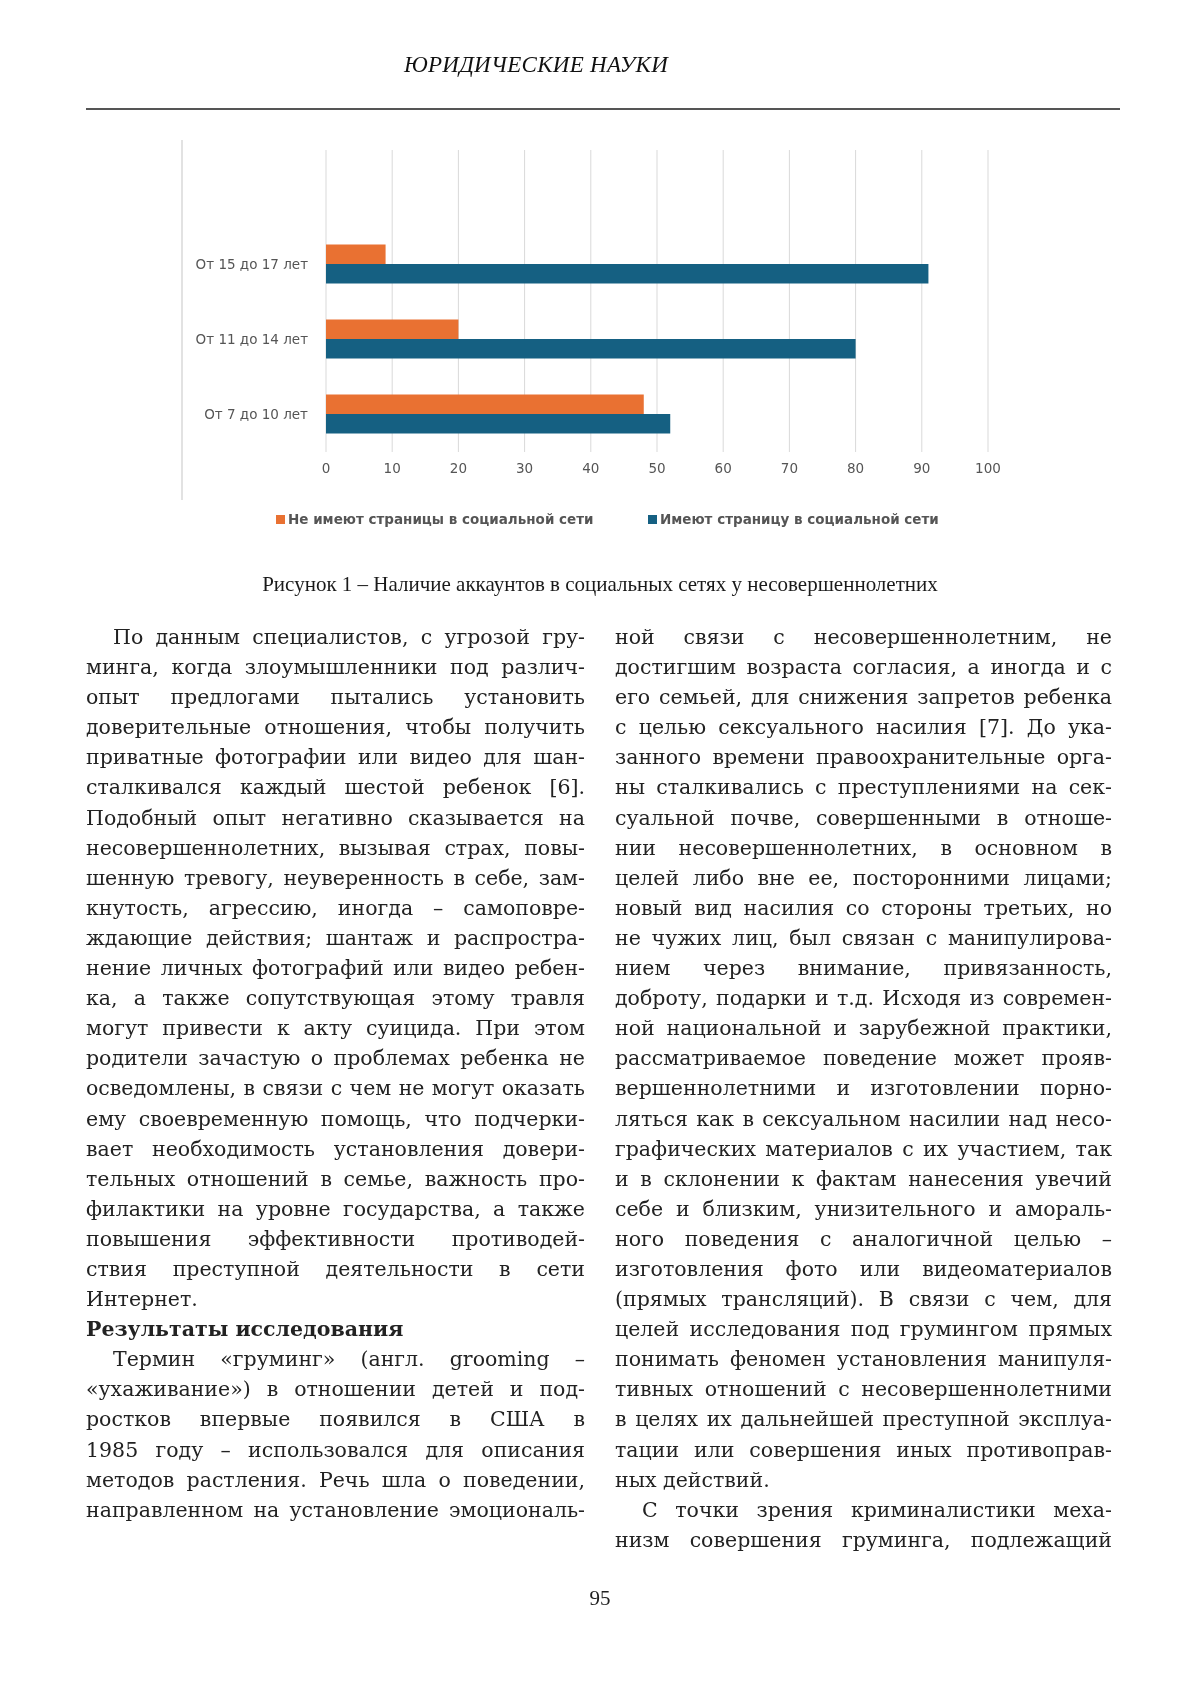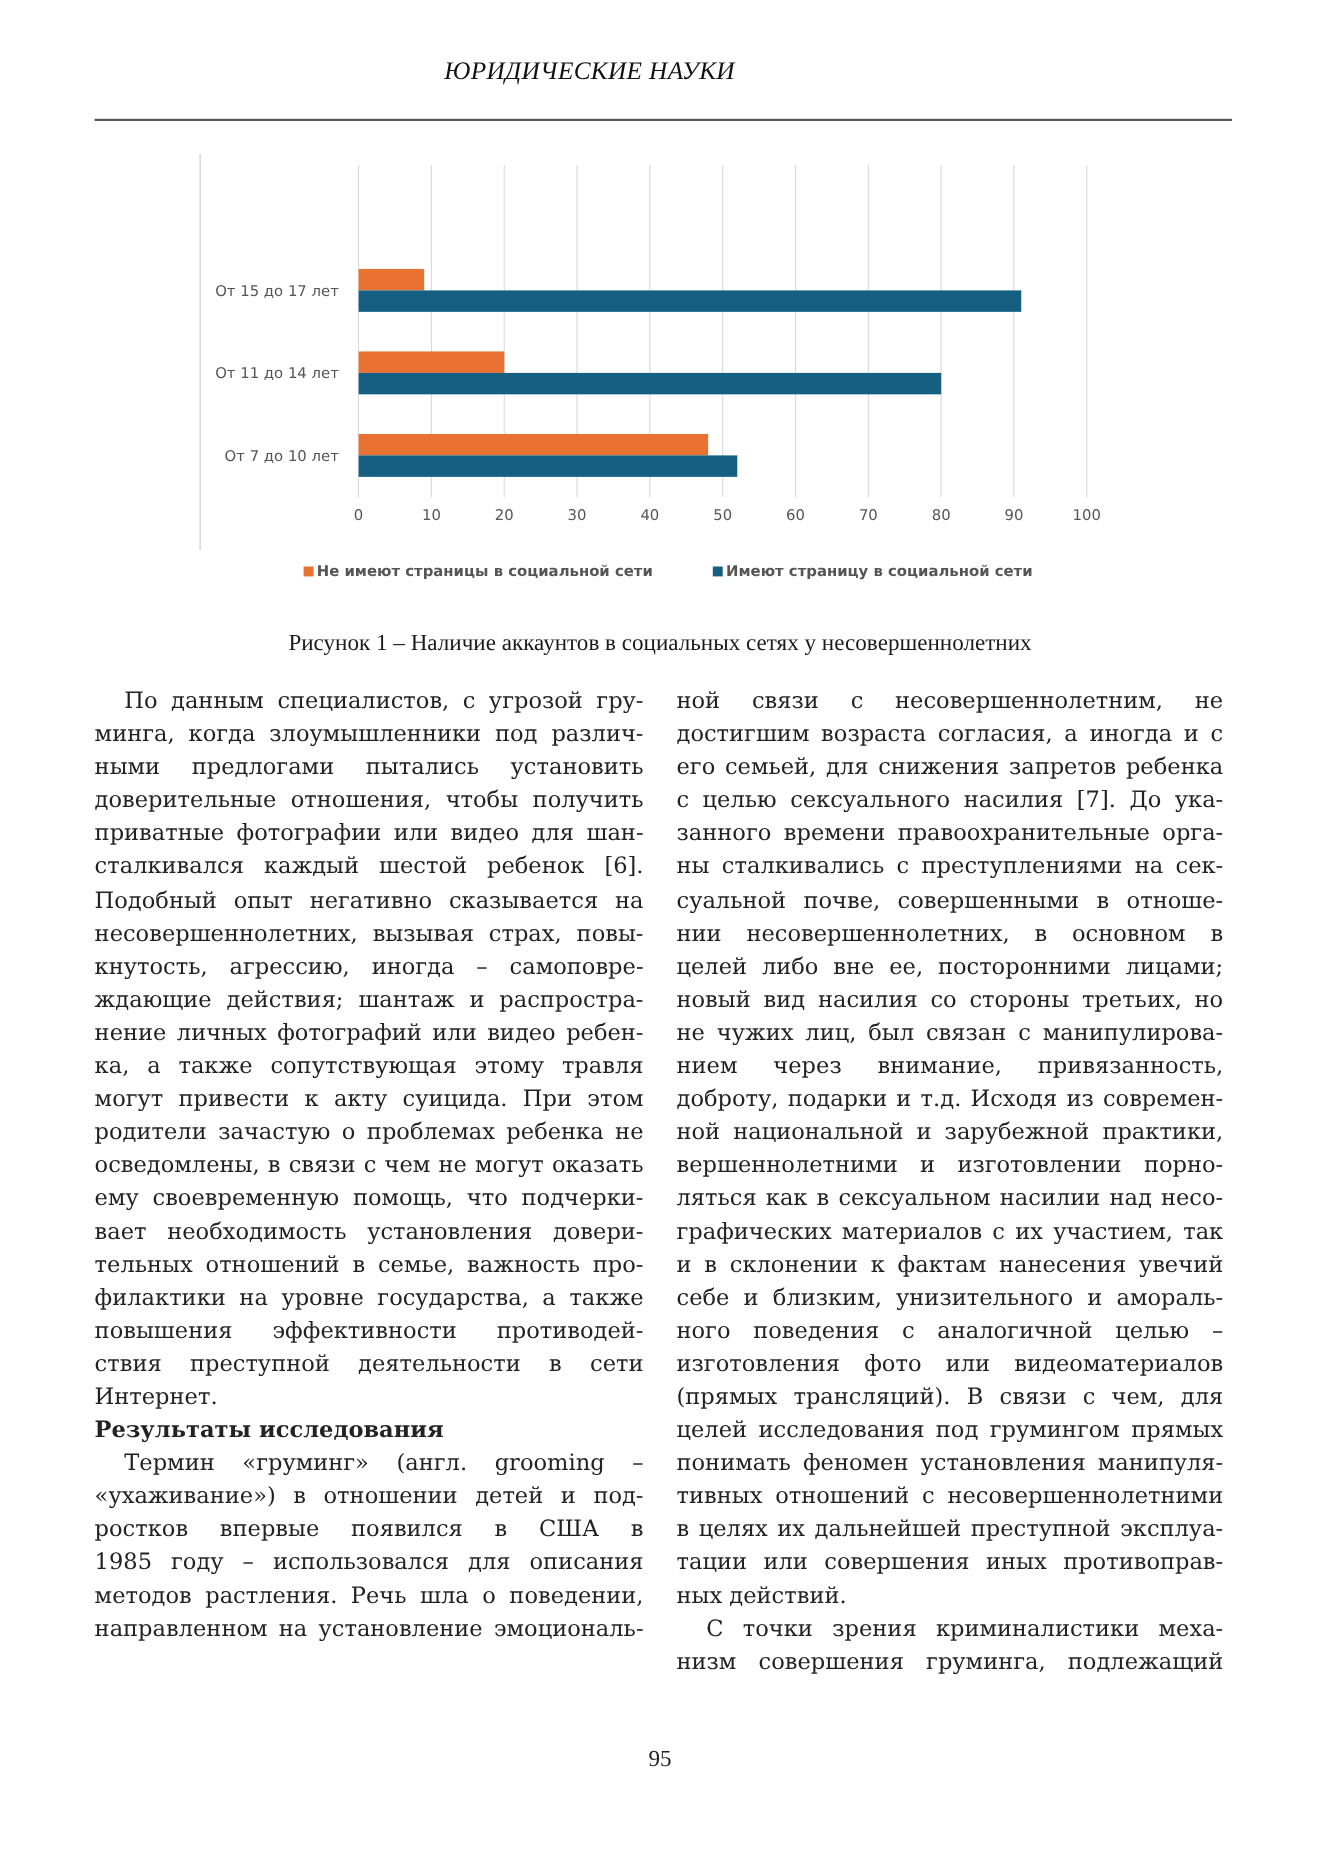--- a/index.html
+++ b/index.html
@@ -79,26 +79,27 @@
         <text x="480" y="384" font-size="13.5" class="legend-label" font-weight="bold">Имеют страницу в социальной сети</text>
       </g>
   </svg>
 </div>
 
 <div class="caption">Рисунок 1 – Наличие аккаунтов в социальных сетях у несовершеннолетних</div>
 
 <div class="col left" id="col-left">
     <div class="line indent">По данным специалистов, с угрозой гру-</div>
     <div class="line">минга, когда злоумышленники под различ-</div>
-    <div class="line">ными предлогами пытались установить</div>
+    <div class="line">опыт предлогами пытались установить</div>
     <div class="line">доверительные отношения, чтобы получить</div>
     <div class="line">приватные фотографии или видео для шан-</div>
     <div class="line">сталкивался каждый шестой ребенок [6].</div>
     <div class="line">Подобный опыт негативно сказывается на</div>
     <div class="line">несовершеннолетних, вызывая страх, повы-</div>
+    <div class="line">шенную тревогу, неуверенность в себе, зам-</div>
     <div class="line">кнутость, агрессию, иногда – самоповре-</div>
     <div class="line">ждающие действия; шантаж и распростра-</div>
     <div class="line">нение личных фотографий или видео ребен-</div>
     <div class="line">ка, а также сопутствующая этому травля</div>
     <div class="line">могут привести к акту суицида. При этом</div>
     <div class="line">родители зачастую о проблемах ребенка не</div>
     <div class="line">осведомлены, в связи с чем не могут оказать</div>
     <div class="line">ему своевременную помощь, что подчерки-</div>
     <div class="line">вает необходимость установления довери-</div>
     <div class="line">тельных отношений в семье, важность про-</div>
@@ -122,20 +123,21 @@
     <div class="line">занного времени правоохранительные орга-</div>
     <div class="line">ны сталкивались с преступлениями на сек-</div>
     <div class="line">суальной почве, совершенными в отноше-</div>
     <div class="line">нии несовершеннолетних, в основном в</div>
     <div class="line">целей либо вне ее, посторонними лицами;</div>
     <div class="line">новый вид насилия со стороны третьих, но</div>
     <div class="line">не чужих лиц, был связан с манипулирова-</div>
     <div class="line">нием через внимание, привязанность,</div>
     <div class="line">доброту, подарки и т.д. Исходя из современ-</div>
     <div class="line">ной национальной и зарубежной практики,</div>
+    <div class="line">рассматриваемое поведение может прояв-</div>
     <div class="line">вершеннолетними и изготовлении порно-</div>
     <div class="line">ляться как в сексуальном насилии над несо-</div>
     <div class="line">графических материалов с их участием, так</div>
     <div class="line">и в склонении к фактам нанесения увечий</div>
     <div class="line">себе и близким, унизительного и амораль-</div>
     <div class="line">ного поведения с аналогичной целью –</div>
     <div class="line">изготовления фото или видеоматериалов</div>
     <div class="line">(прямых трансляций). В связи с чем, для</div>
     <div class="line">целей исследования под грумингом прямых</div>
     <div class="line">понимать феномен установления манипуля-</div>

